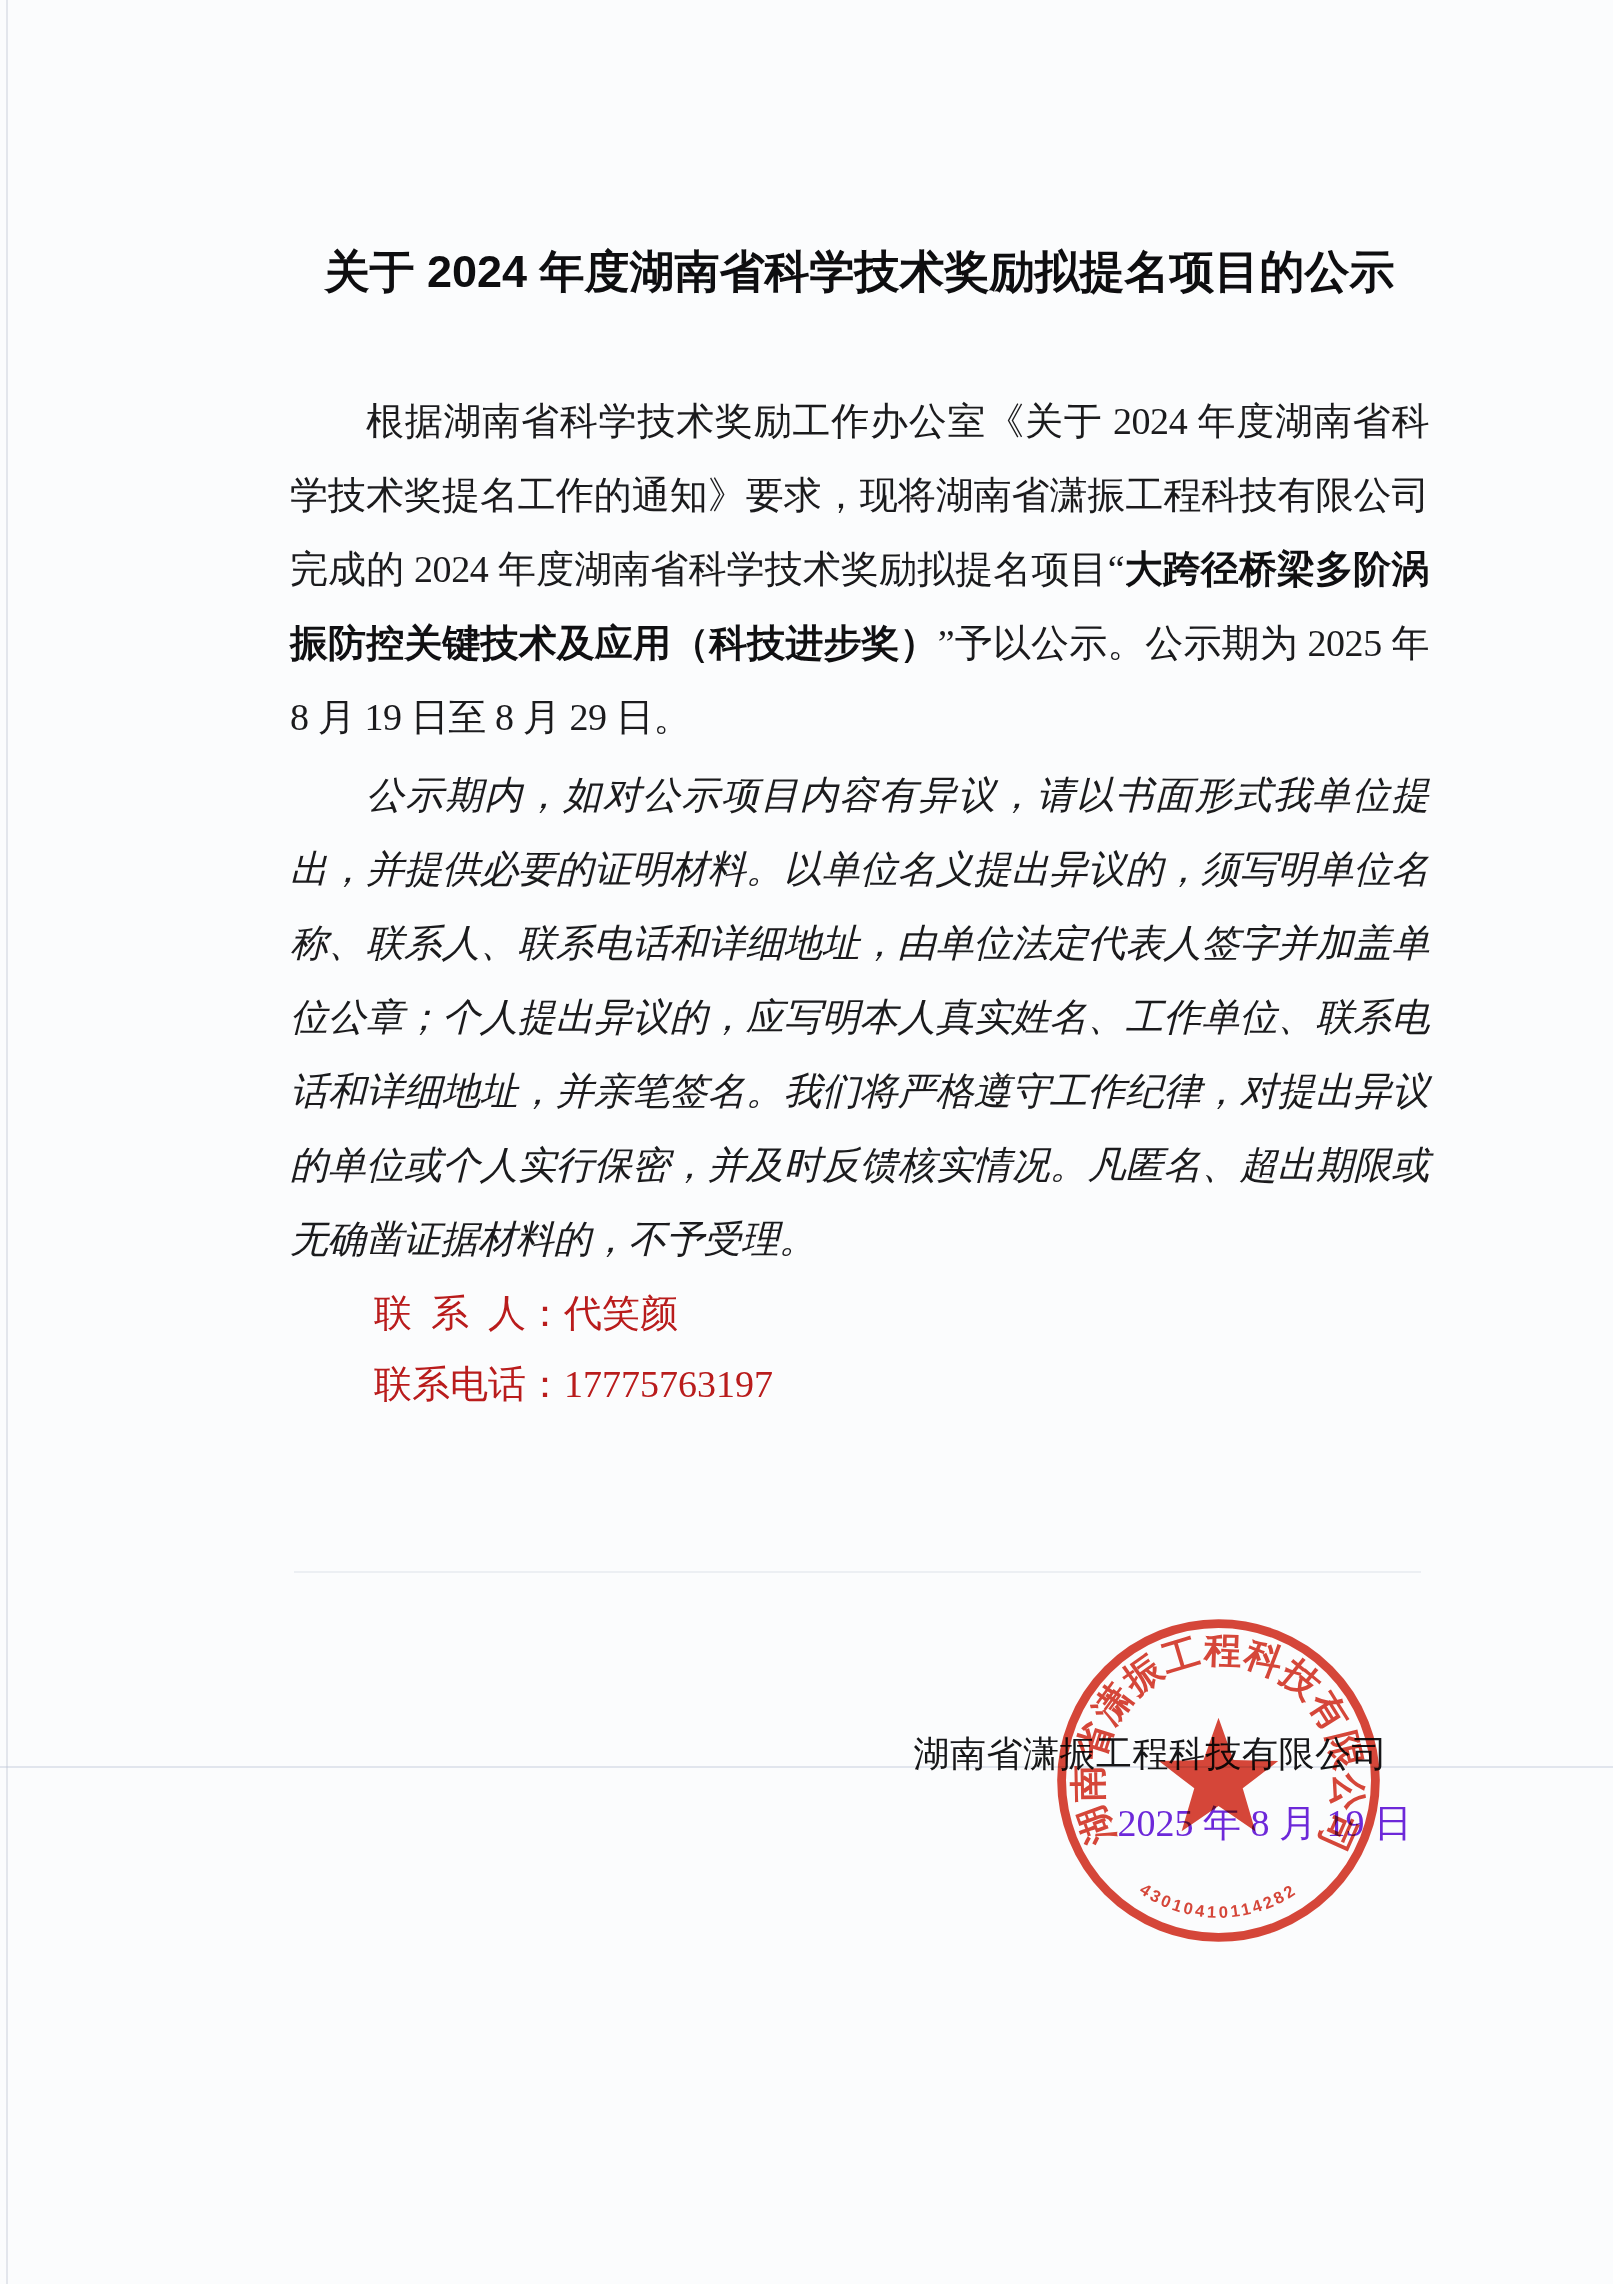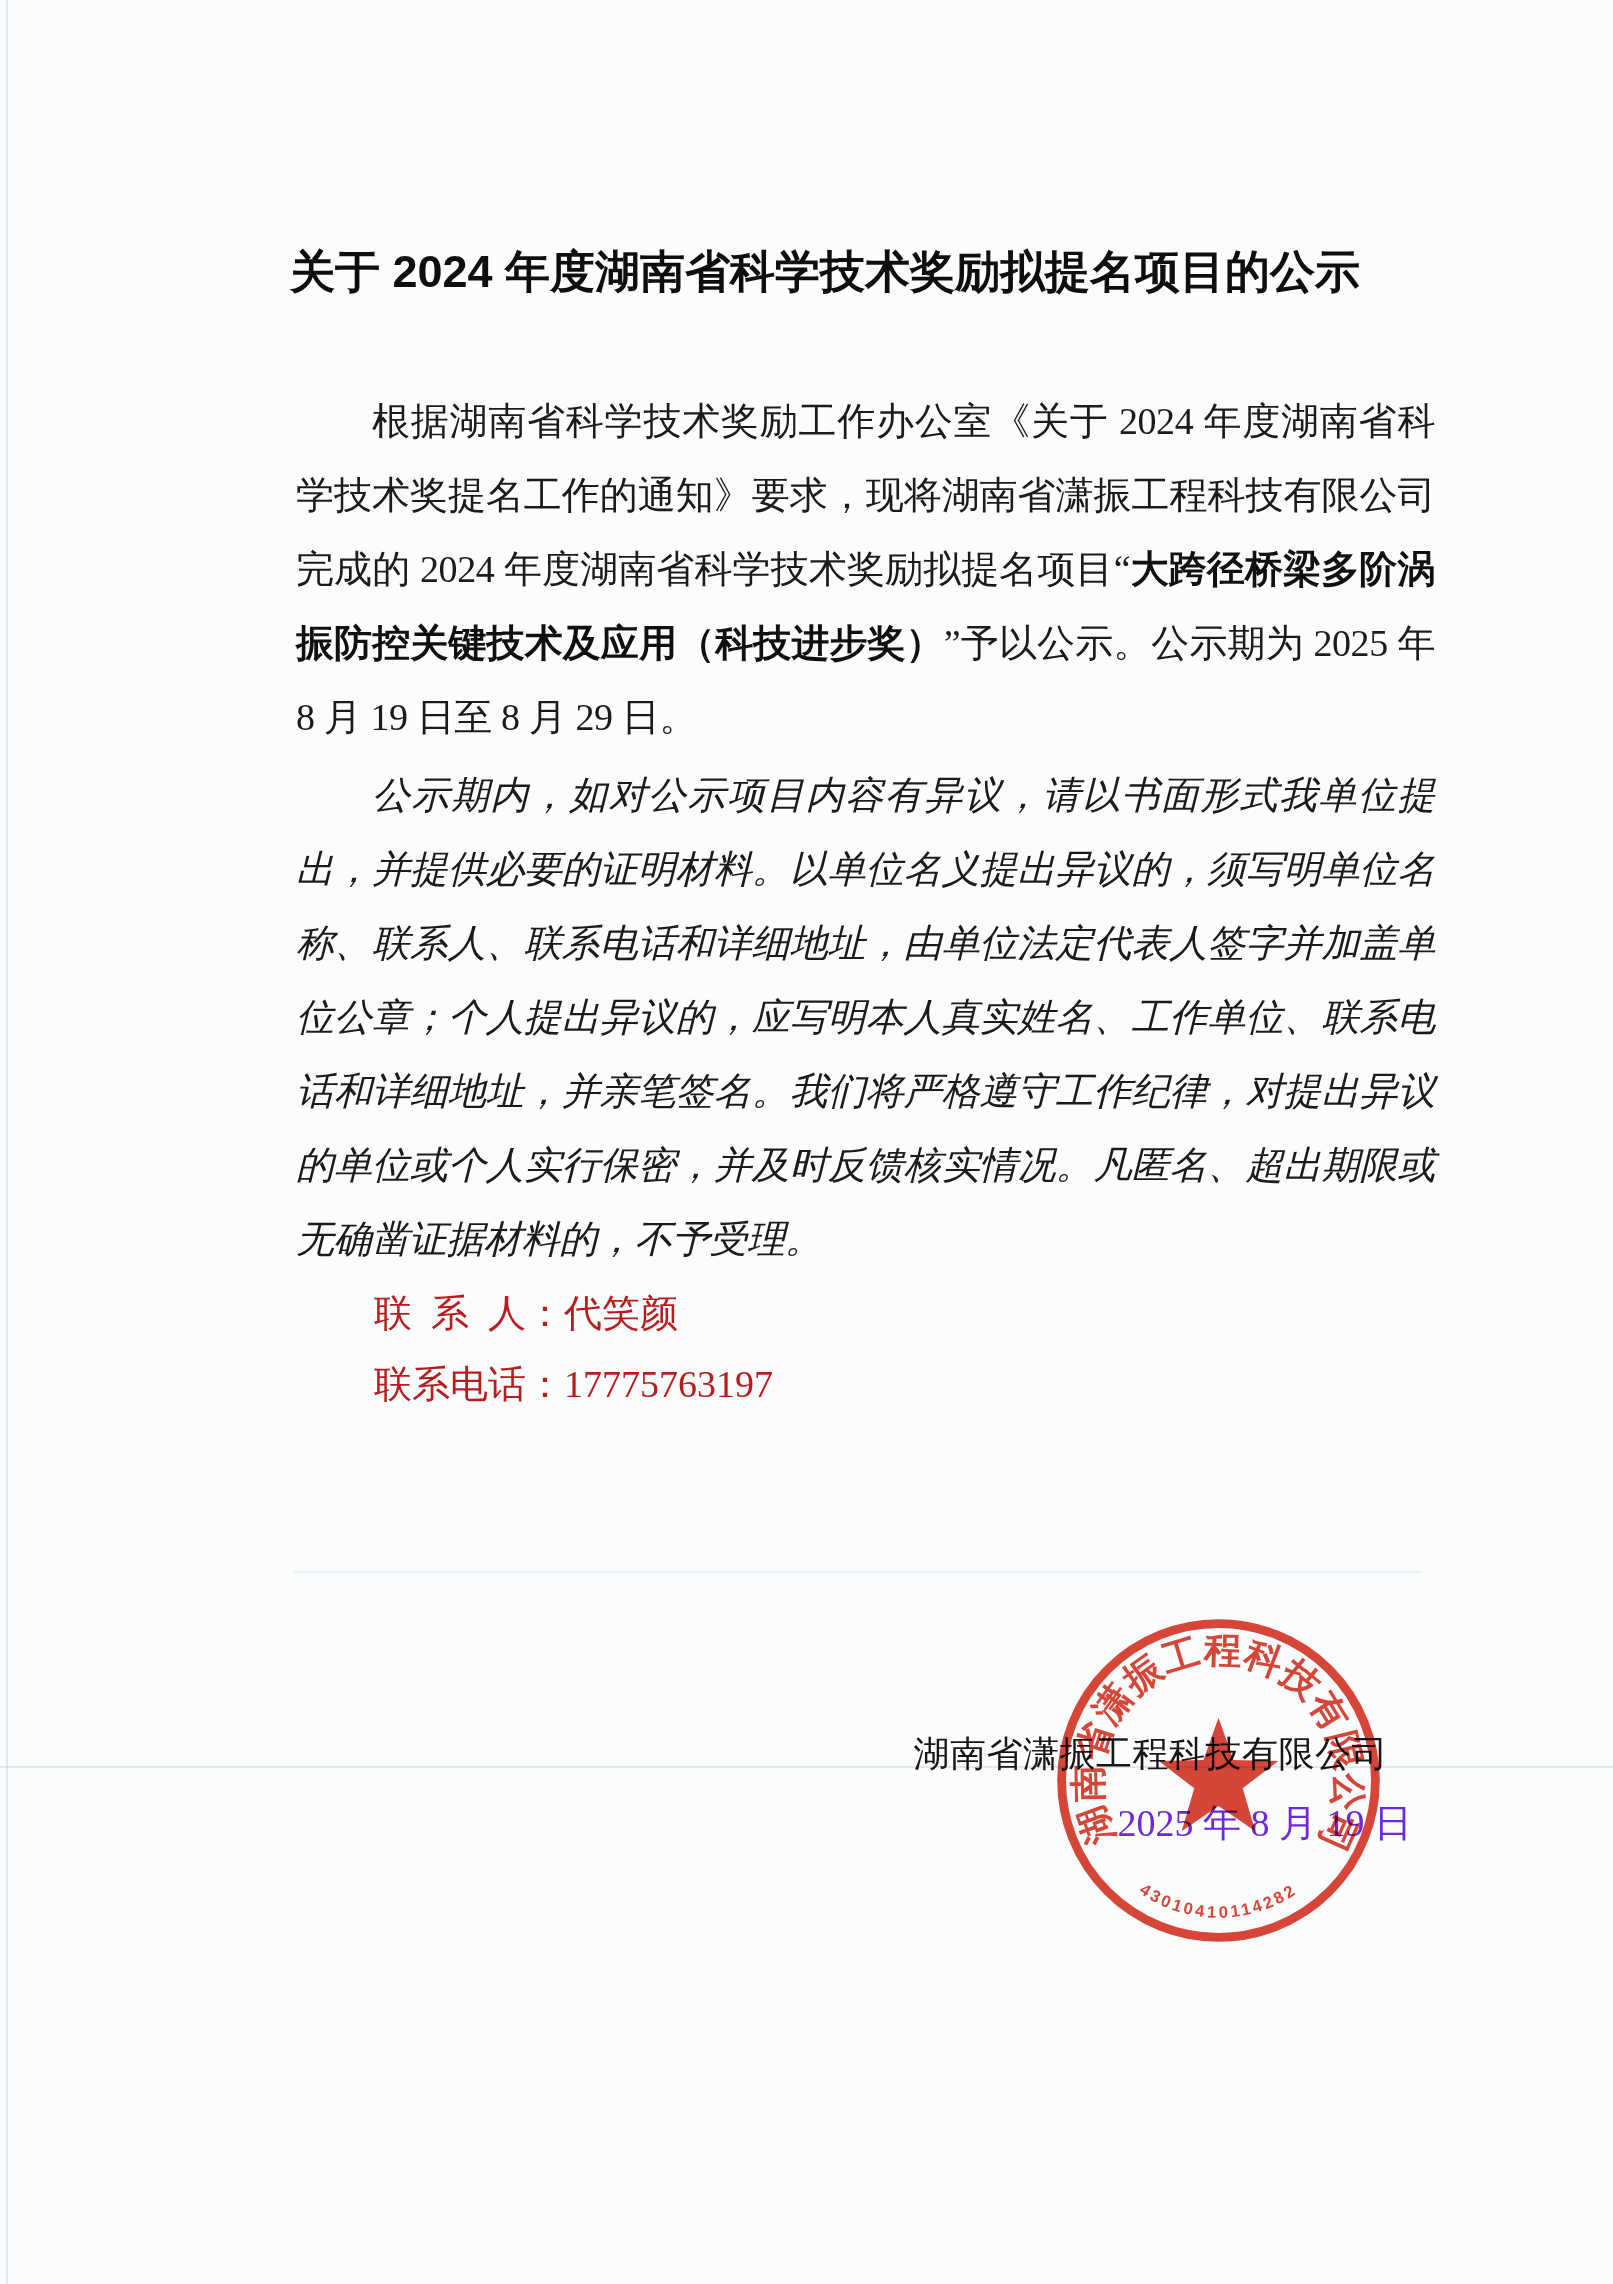--- a/index.html
+++ b/index.html
@@ -20,28 +20,29 @@
   .scan-line-1{
     position:absolute;left:294px;top:1571px;width:1127px;height:2px;
     background:rgba(203,210,222,0.30);
   }
   .scan-line-2{
     position:absolute;left:0;top:1766px;width:1613px;height:2px;
     background:rgba(188,198,214,0.42);
   }
   .title{
     position:absolute;left:290px;top:242px;width:1139px;margin:0;
+    text-align:center;
     font-family:"Liberation Sans", sans-serif;
     font-weight:700;
     font-size:45px;line-height:59px;
     color:#0e0e10;
     letter-spacing:0px;
   }
   .body-text{
-    position:absolute;left:296px;top:384px;width:1139px;
+    position:absolute;left:290px;top:384px;width:1139px;
     font-size:38px;line-height:74px;
     letter-spacing:-0.4px;
     text-align:justify;
     color:#1b1b1d;
   }
   .body-text p{margin:0;text-indent:76px;}
   .body-text p + p{margin-top:3.9px;font-style:italic;}
   .seg-b{
     font-family:"Liberation Sans", sans-serif;
     font-weight:700;

